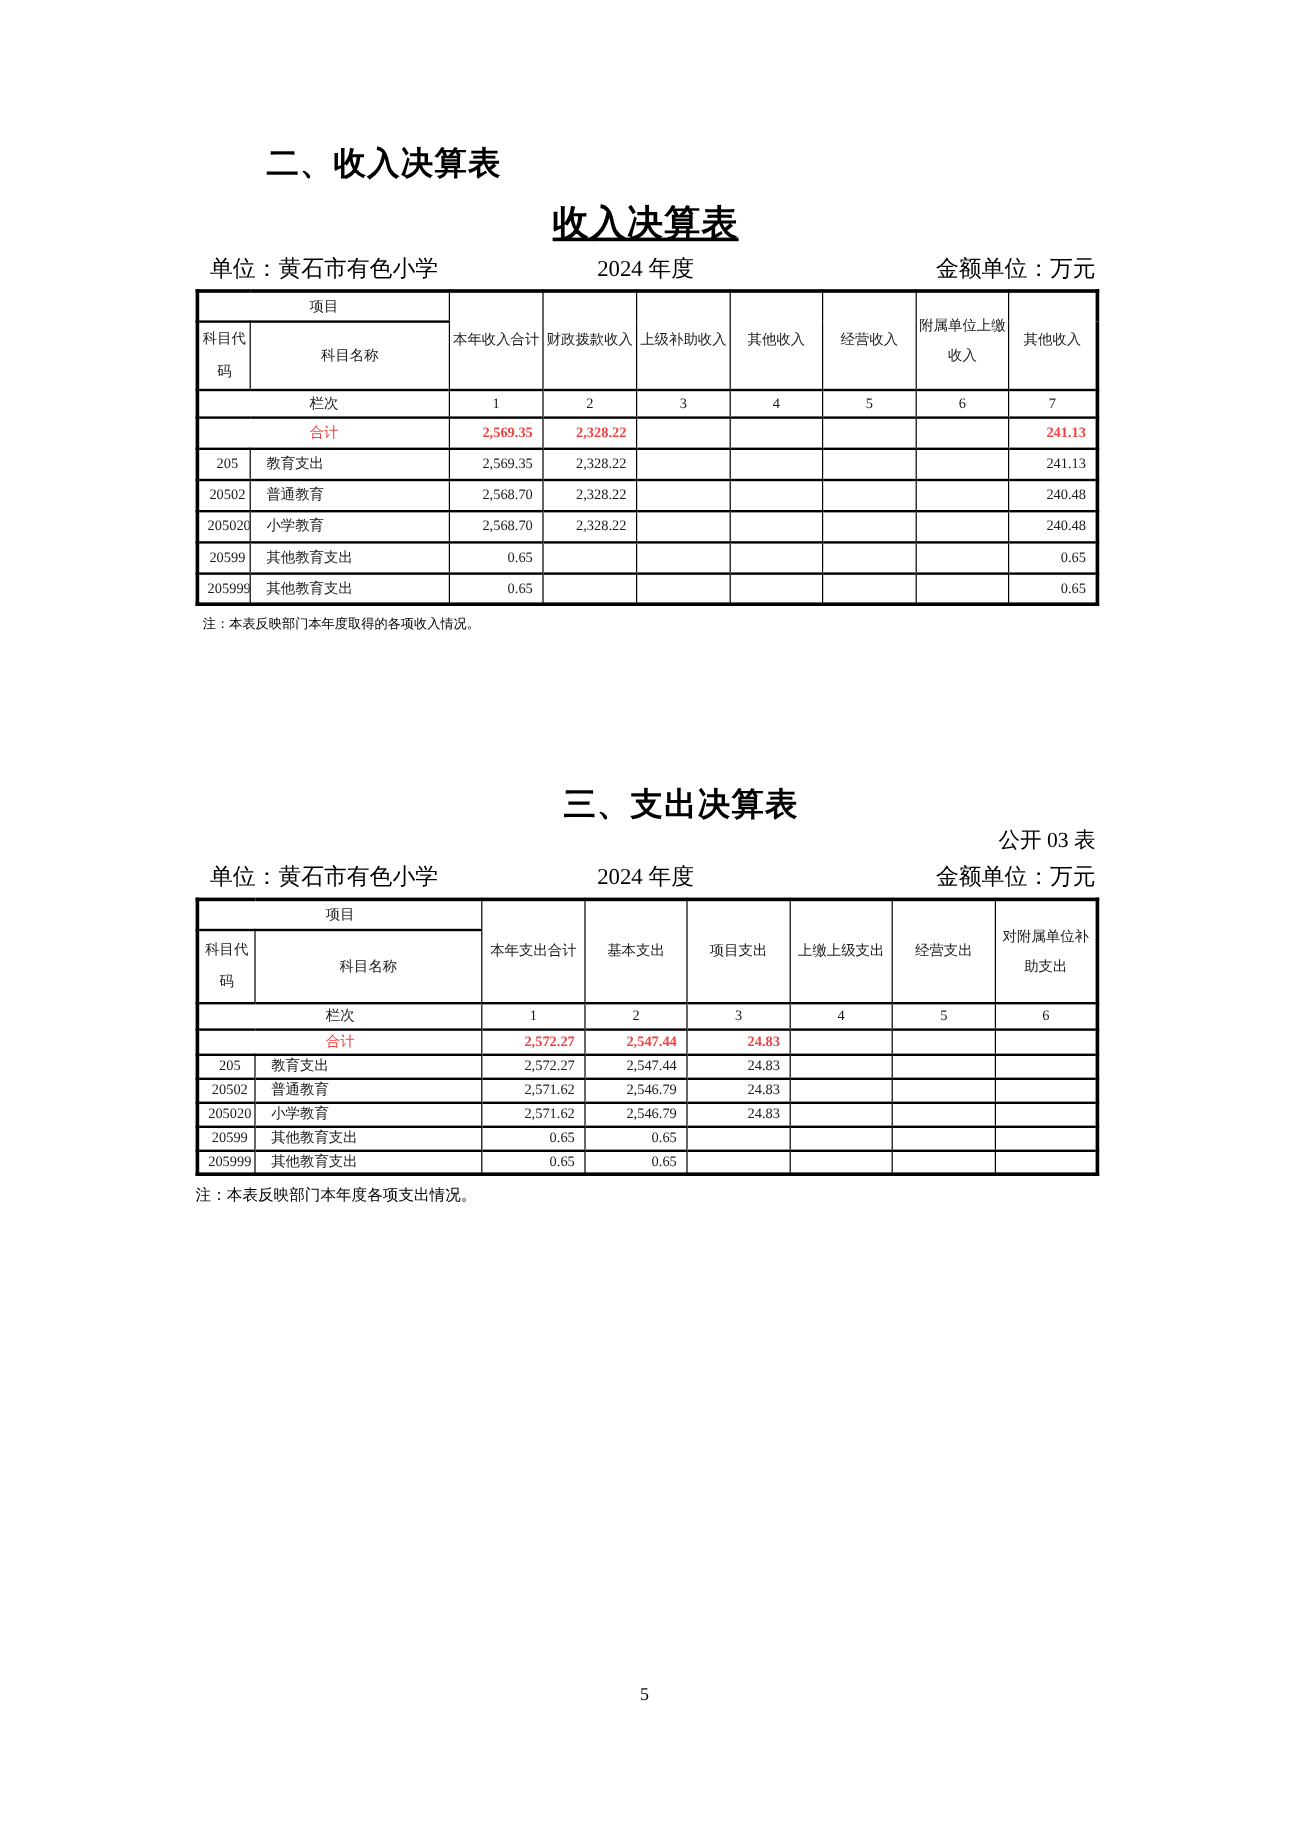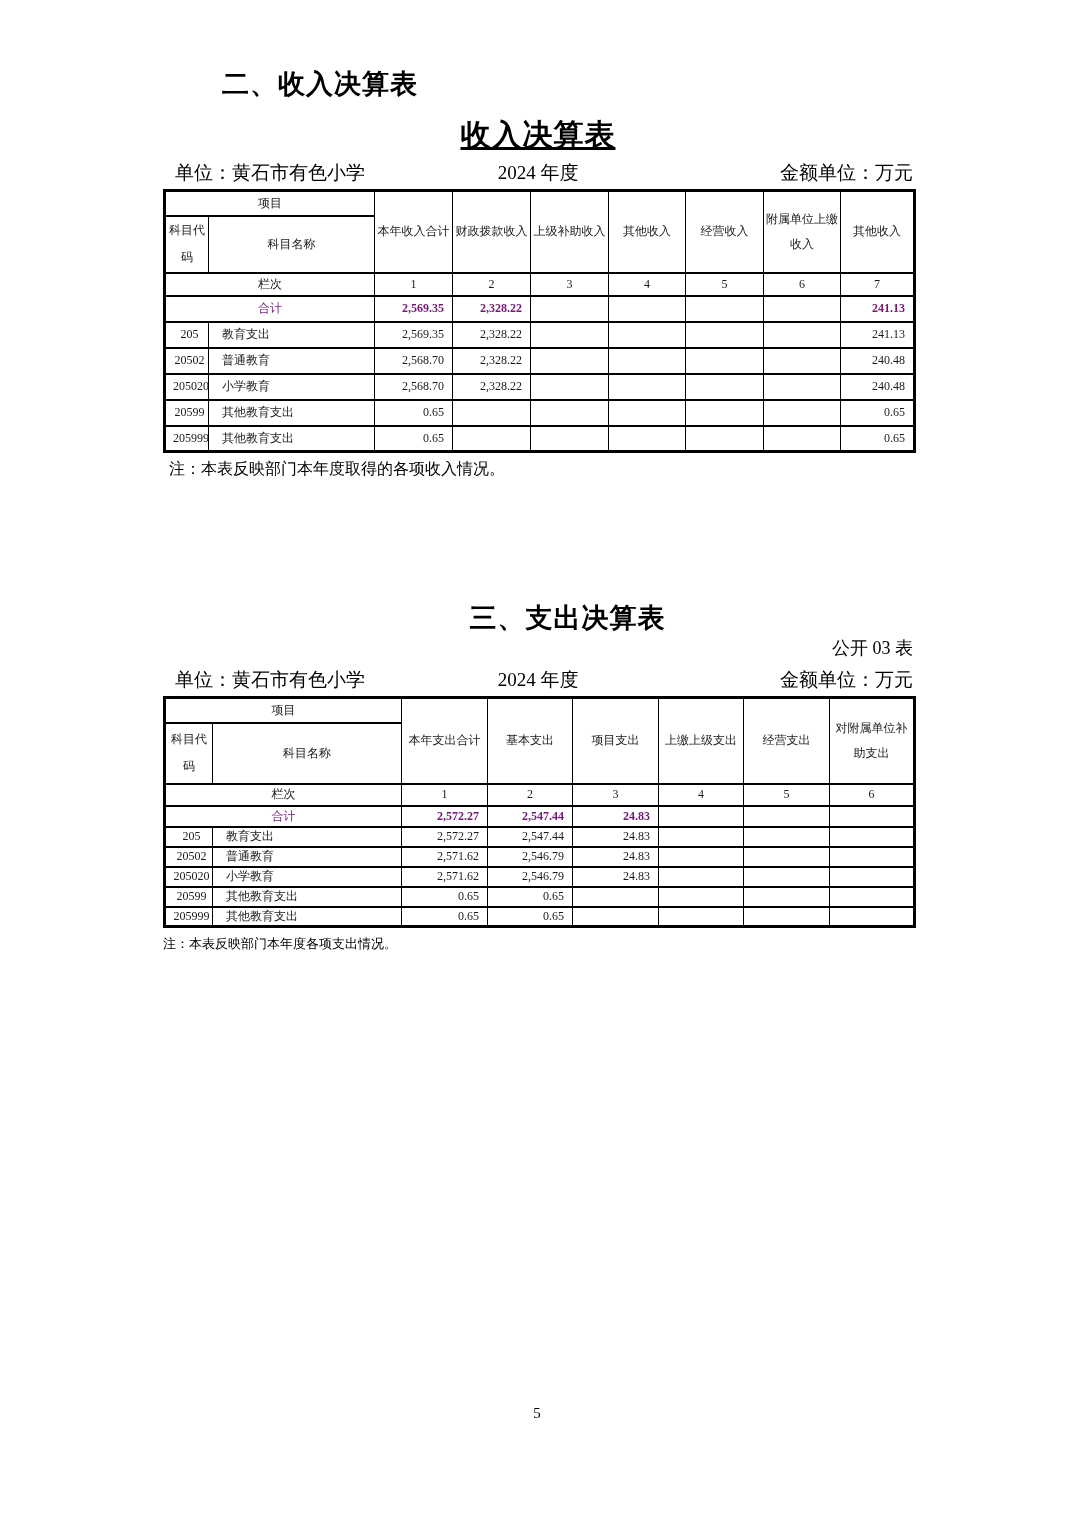--- a/index.html
+++ b/index.html
@@ -2,21 +2,21 @@
 <html><head>
 <meta charset="utf-8">
 <style>
   * { box-sizing: border-box; }
   html, body { margin: 0; padding: 0; background: #e8e8e8; }
   .page {
     width: 1074px; height: 1520px; background: #ffffff; margin: 0 auto;
     position: relative; overflow: hidden;
     font-family: "Liberation Serif", "DejaVu Serif", serif; color: #000;
   }
-  .content { width: 750px; margin-left: 163px; padding-top: 68px; }
+  .content { width: 750px; margin-left: 163px; padding-top: 120px; }
 
   .sec-heading {
     font-size: 27px; font-weight: bold; line-height: 32px;
     margin: 0 0 0 59px; letter-spacing: 1px;
   }
   .sec-heading.second { margin-top: 126px; text-align: center; }
   .table-title {
     font-size: 30px; font-weight: bold; text-align: center;
     line-height: 34px; margin-top: 18px; letter-spacing: 1px; text-decoration: underline;
   }
@@ -43,24 +43,24 @@
   .t2 tr.lanci { height: 22px; }
   .t1 tr.total { height: 26px; }
   .t2 tr.total { height: 21px; }
   .t1 tbody.rows tr { height: 26px; }
   .t2 tbody.rows tr { height: 20px; }
   td.colhead { line-height: 25px; }
   td.corner-code { line-height: 27px; }
   td.num { text-align: right; padding-right: 8px; }
   td.code { text-align: center; padding-left: 7px; }
   td.name { text-align: left; padding-left: 13px; }
-  tr.total td { font-weight: bold; color: #701a75; }
+  tr.total td { font-weight: bold; color: #ef4444; }
   tr.total td.label, tr.lanci td { font-weight: normal; }
 
-  .note1 { font-size: 16px; line-height: 15px; margin: 8px 0 0 6px; }
+  .note1 { font-size: 11px; line-height: 15px; margin: 8px 0 0 6px; }
   .note2 { font-size: 13px; line-height: 18px; margin: 7px 0 0 0; }
   .page-number {
     position: absolute; top: 1405px; left: 0; right: 0;
     text-align: center; font-size: 15px;
   }
 </style>
 </head>
 <body>
 
 <div class="page">

